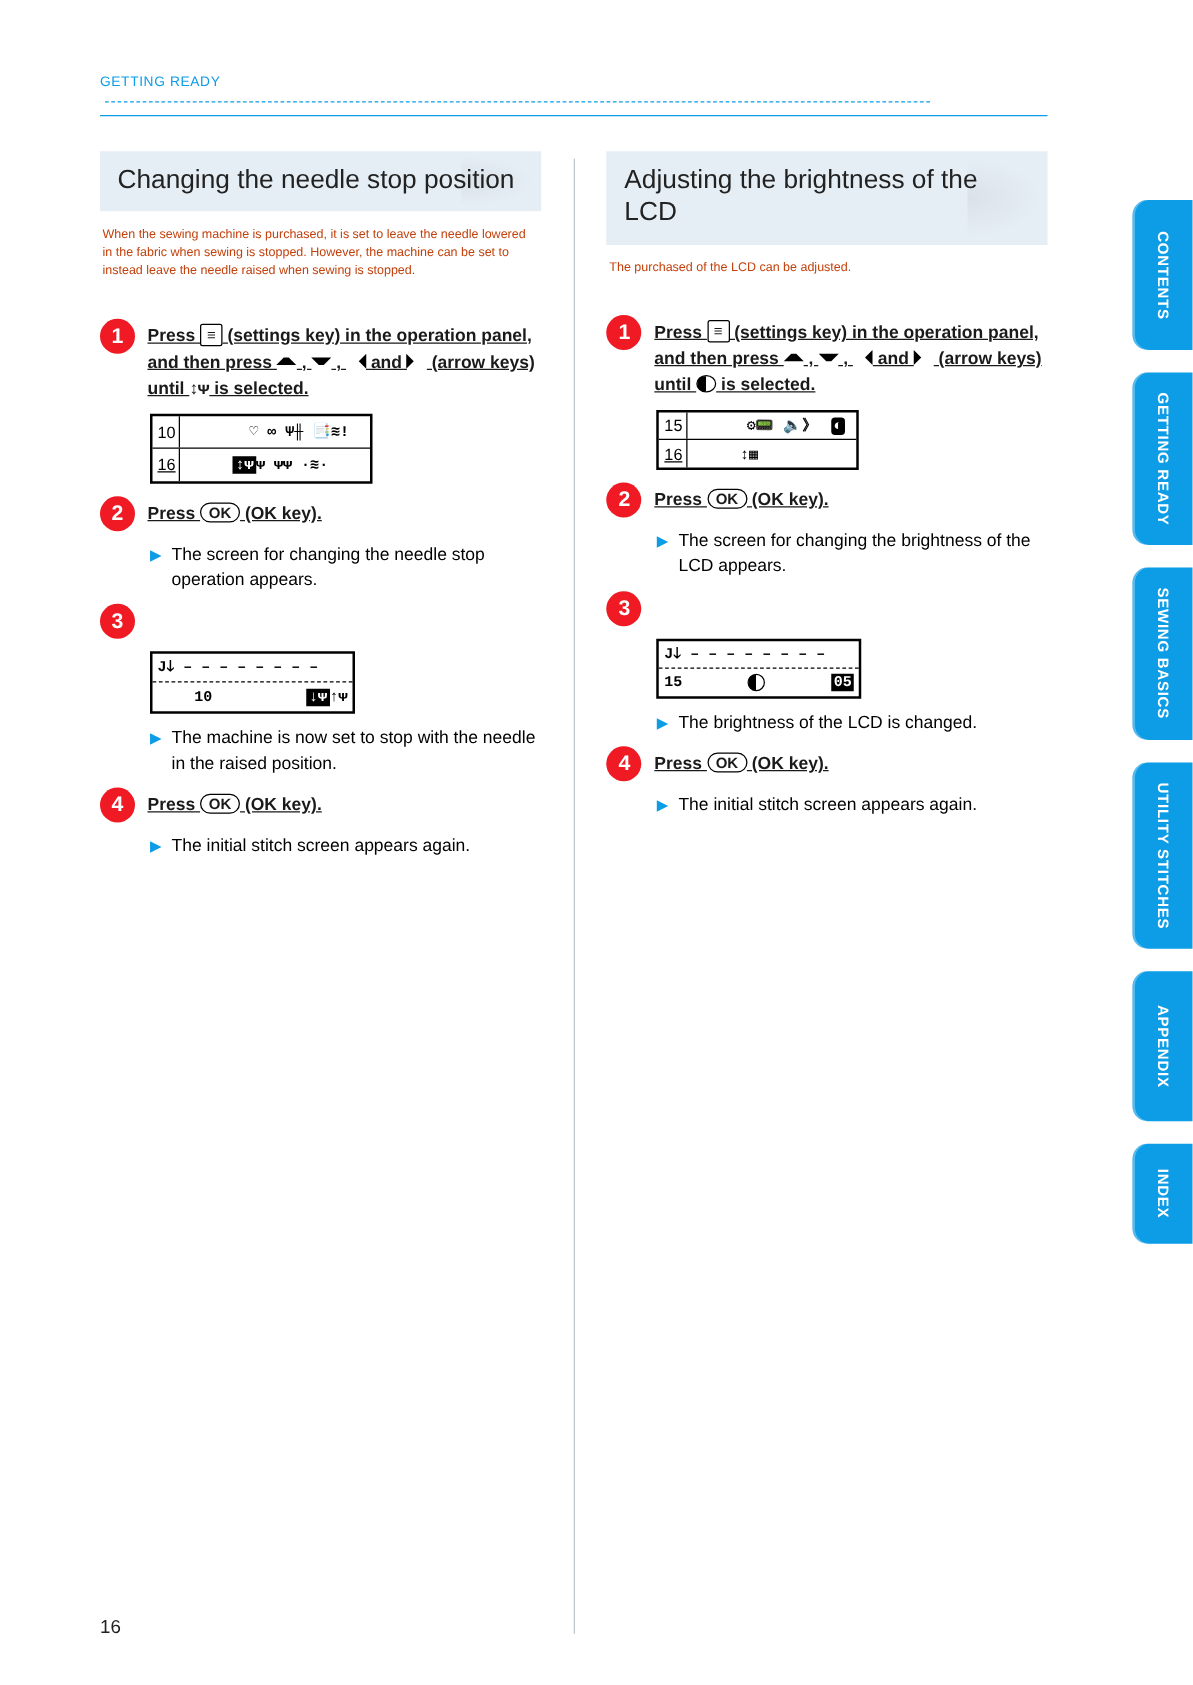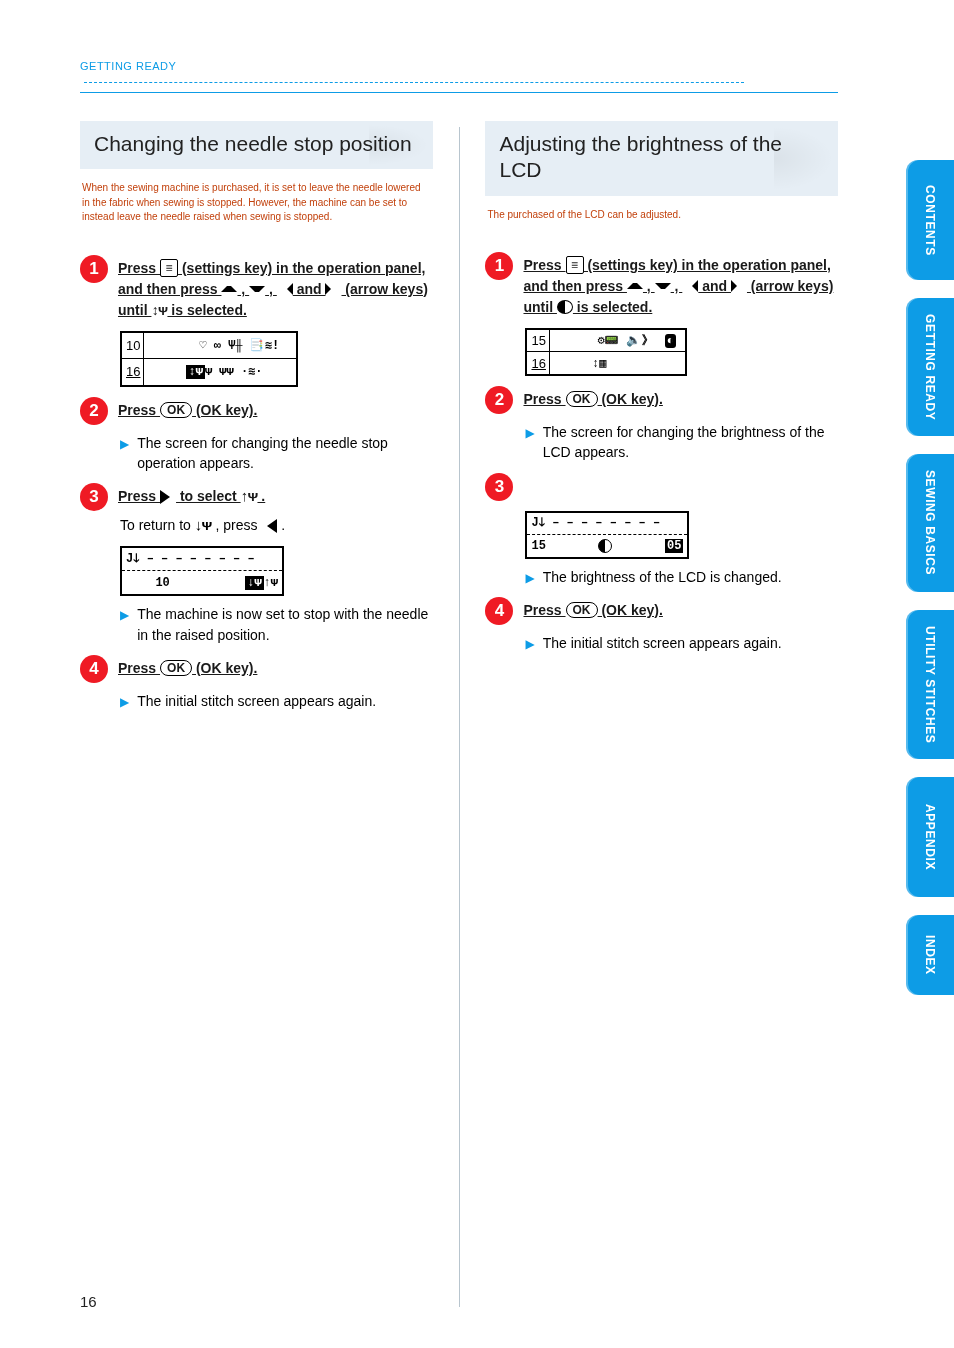--- a/index.html
+++ b/index.html
@@ -271,26 +271,20 @@
           <strong><span>Press </span><span class="ic ic-ok">OK</span><span> (OK key).</span></strong>
         </div>
       </div>
       <div class="result">
         <span class="result-arrow">▶</span>
         <span>The screen for changing the needle stop operation appears.</span>
       </div>
 
       <div class="step">
         <div class="step-badge">3</div>
-        <div class="step-body">
-          <strong><span>Press </span><span class="ic ic-tri-right-fill"></span><span> to select </span><span class="ic ic-needle-up">↑ᴪ</span><span> .</span></strong>
-        </div>
-      </div>
-      <div class="sub">
-        <span>To return to </span><span class="ic ic-needle-down">↓ᴪ</span><span> , press </span><span class="ic ic-tri-left-fill"></span><span> .</span>
       </div>
 
       <div class="lcd">
         <div class="lcd-box lcd-2">
           <div class="lcd-row" style="border-bottom:1px dashed #000;">
             <div class="lcd-cell"><span>J</span>🡓 – – – – – – – –</div>
           </div>
           <div class="lcd-row">
             <div class="lcd-cell" style="flex:1;">
                 <span>10</span>

